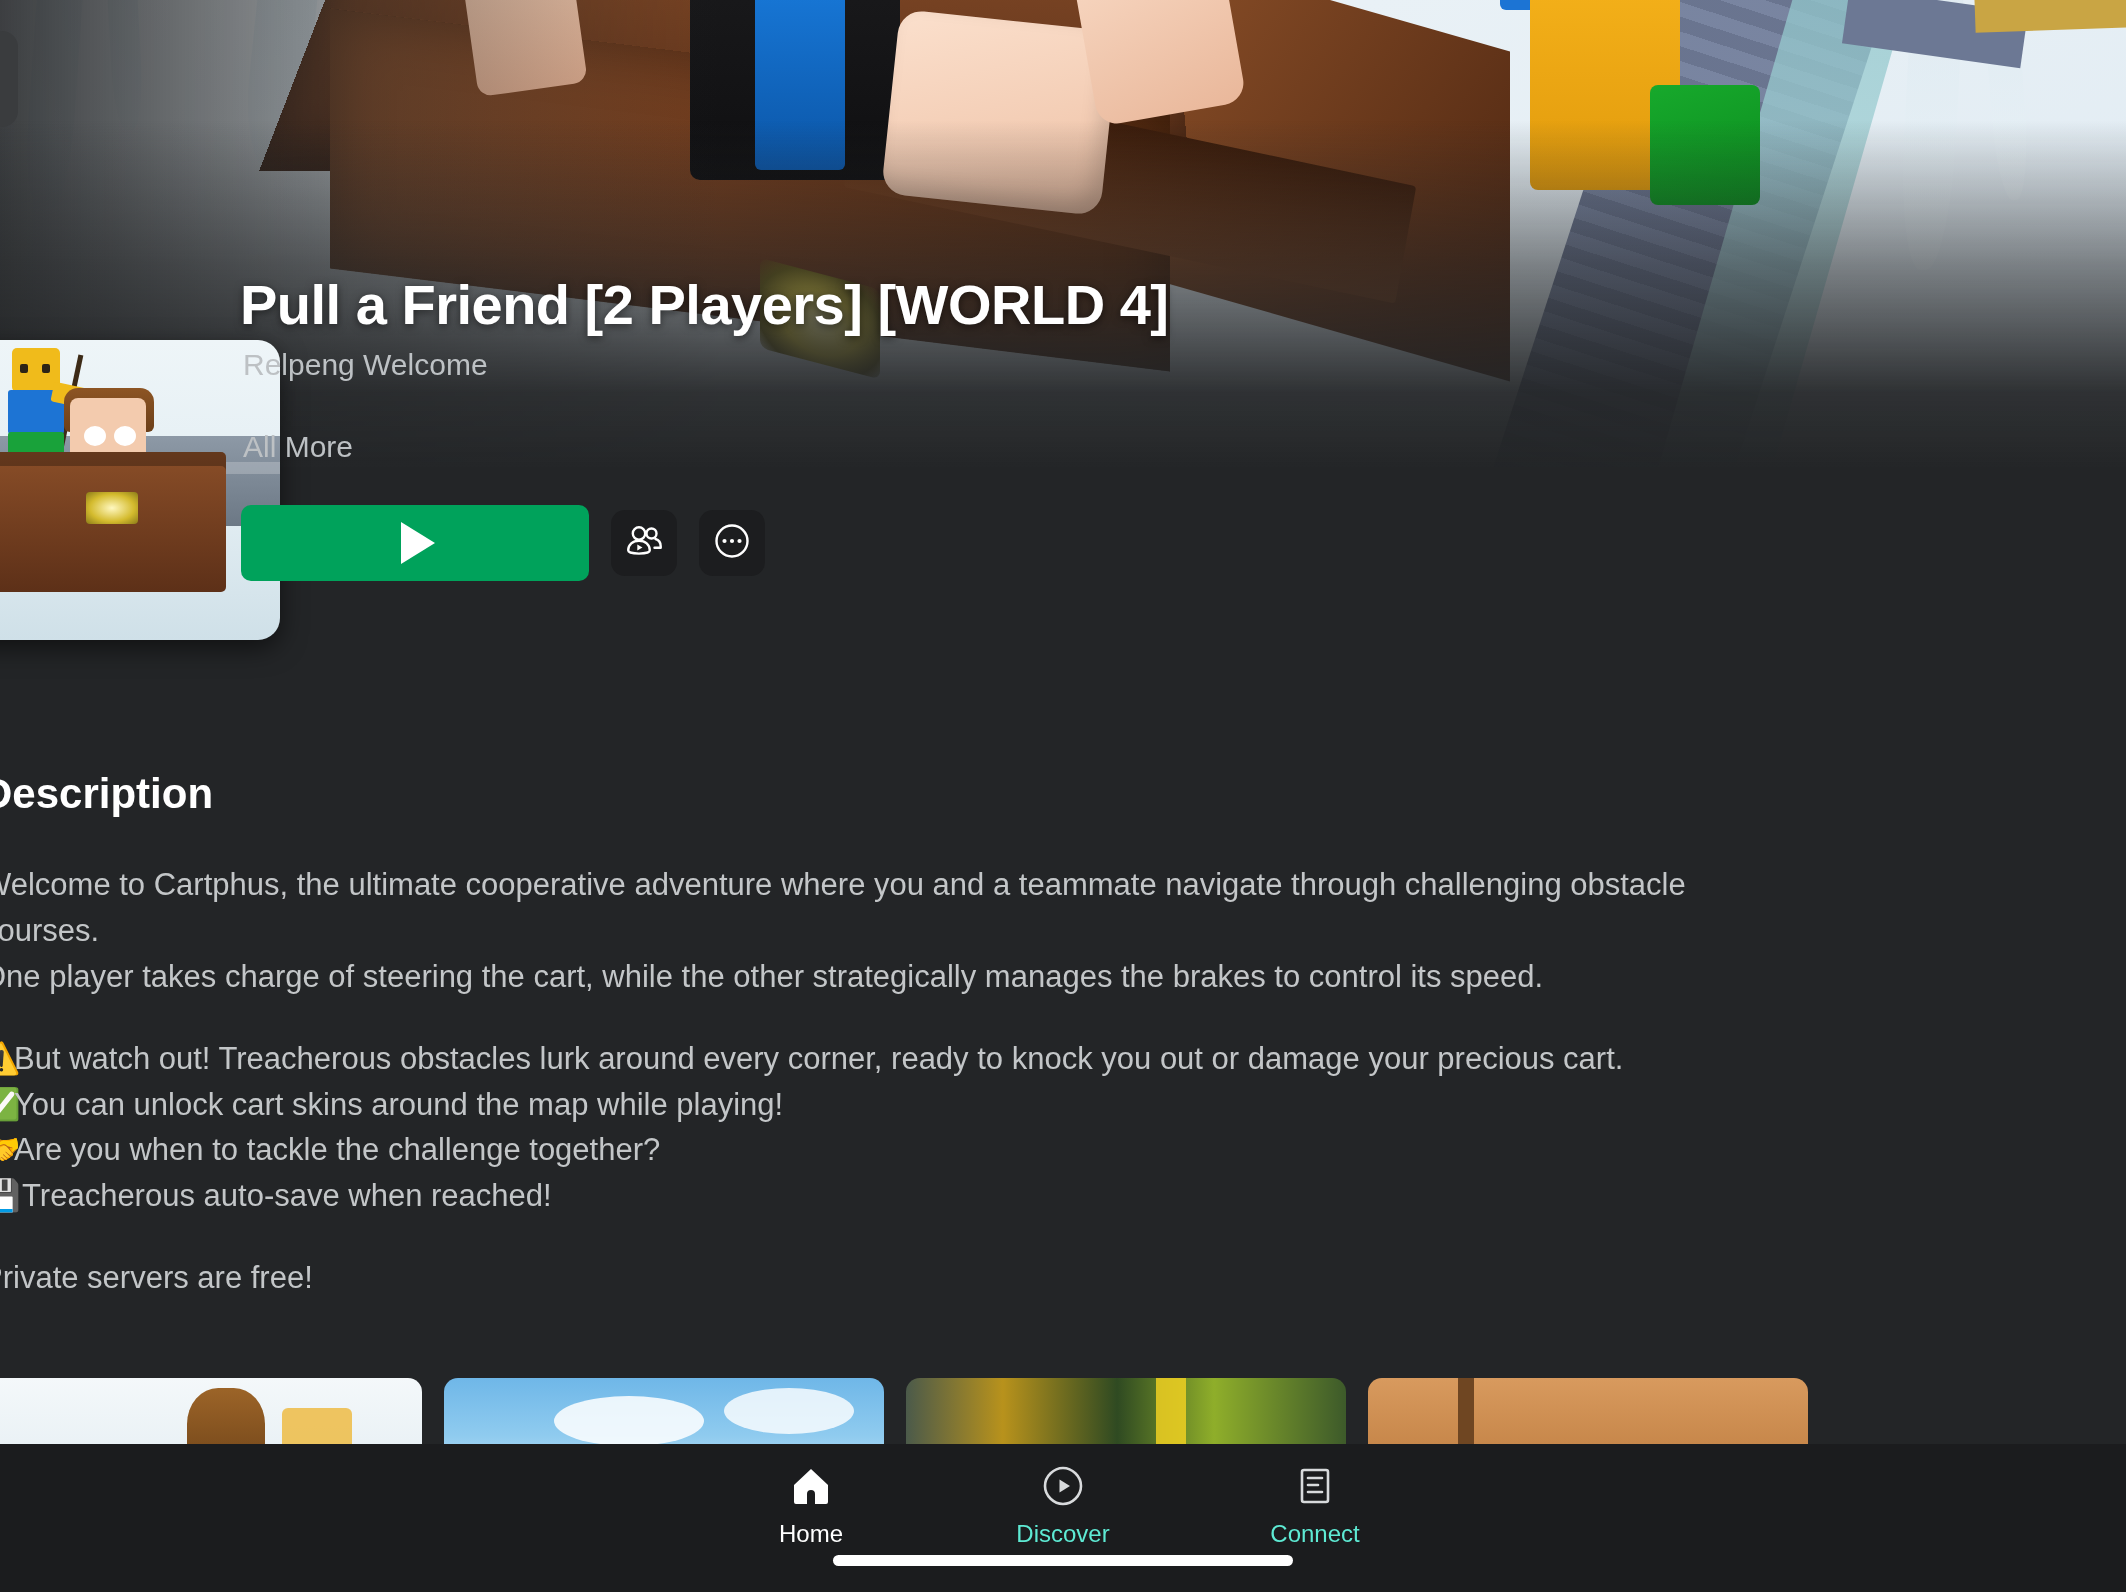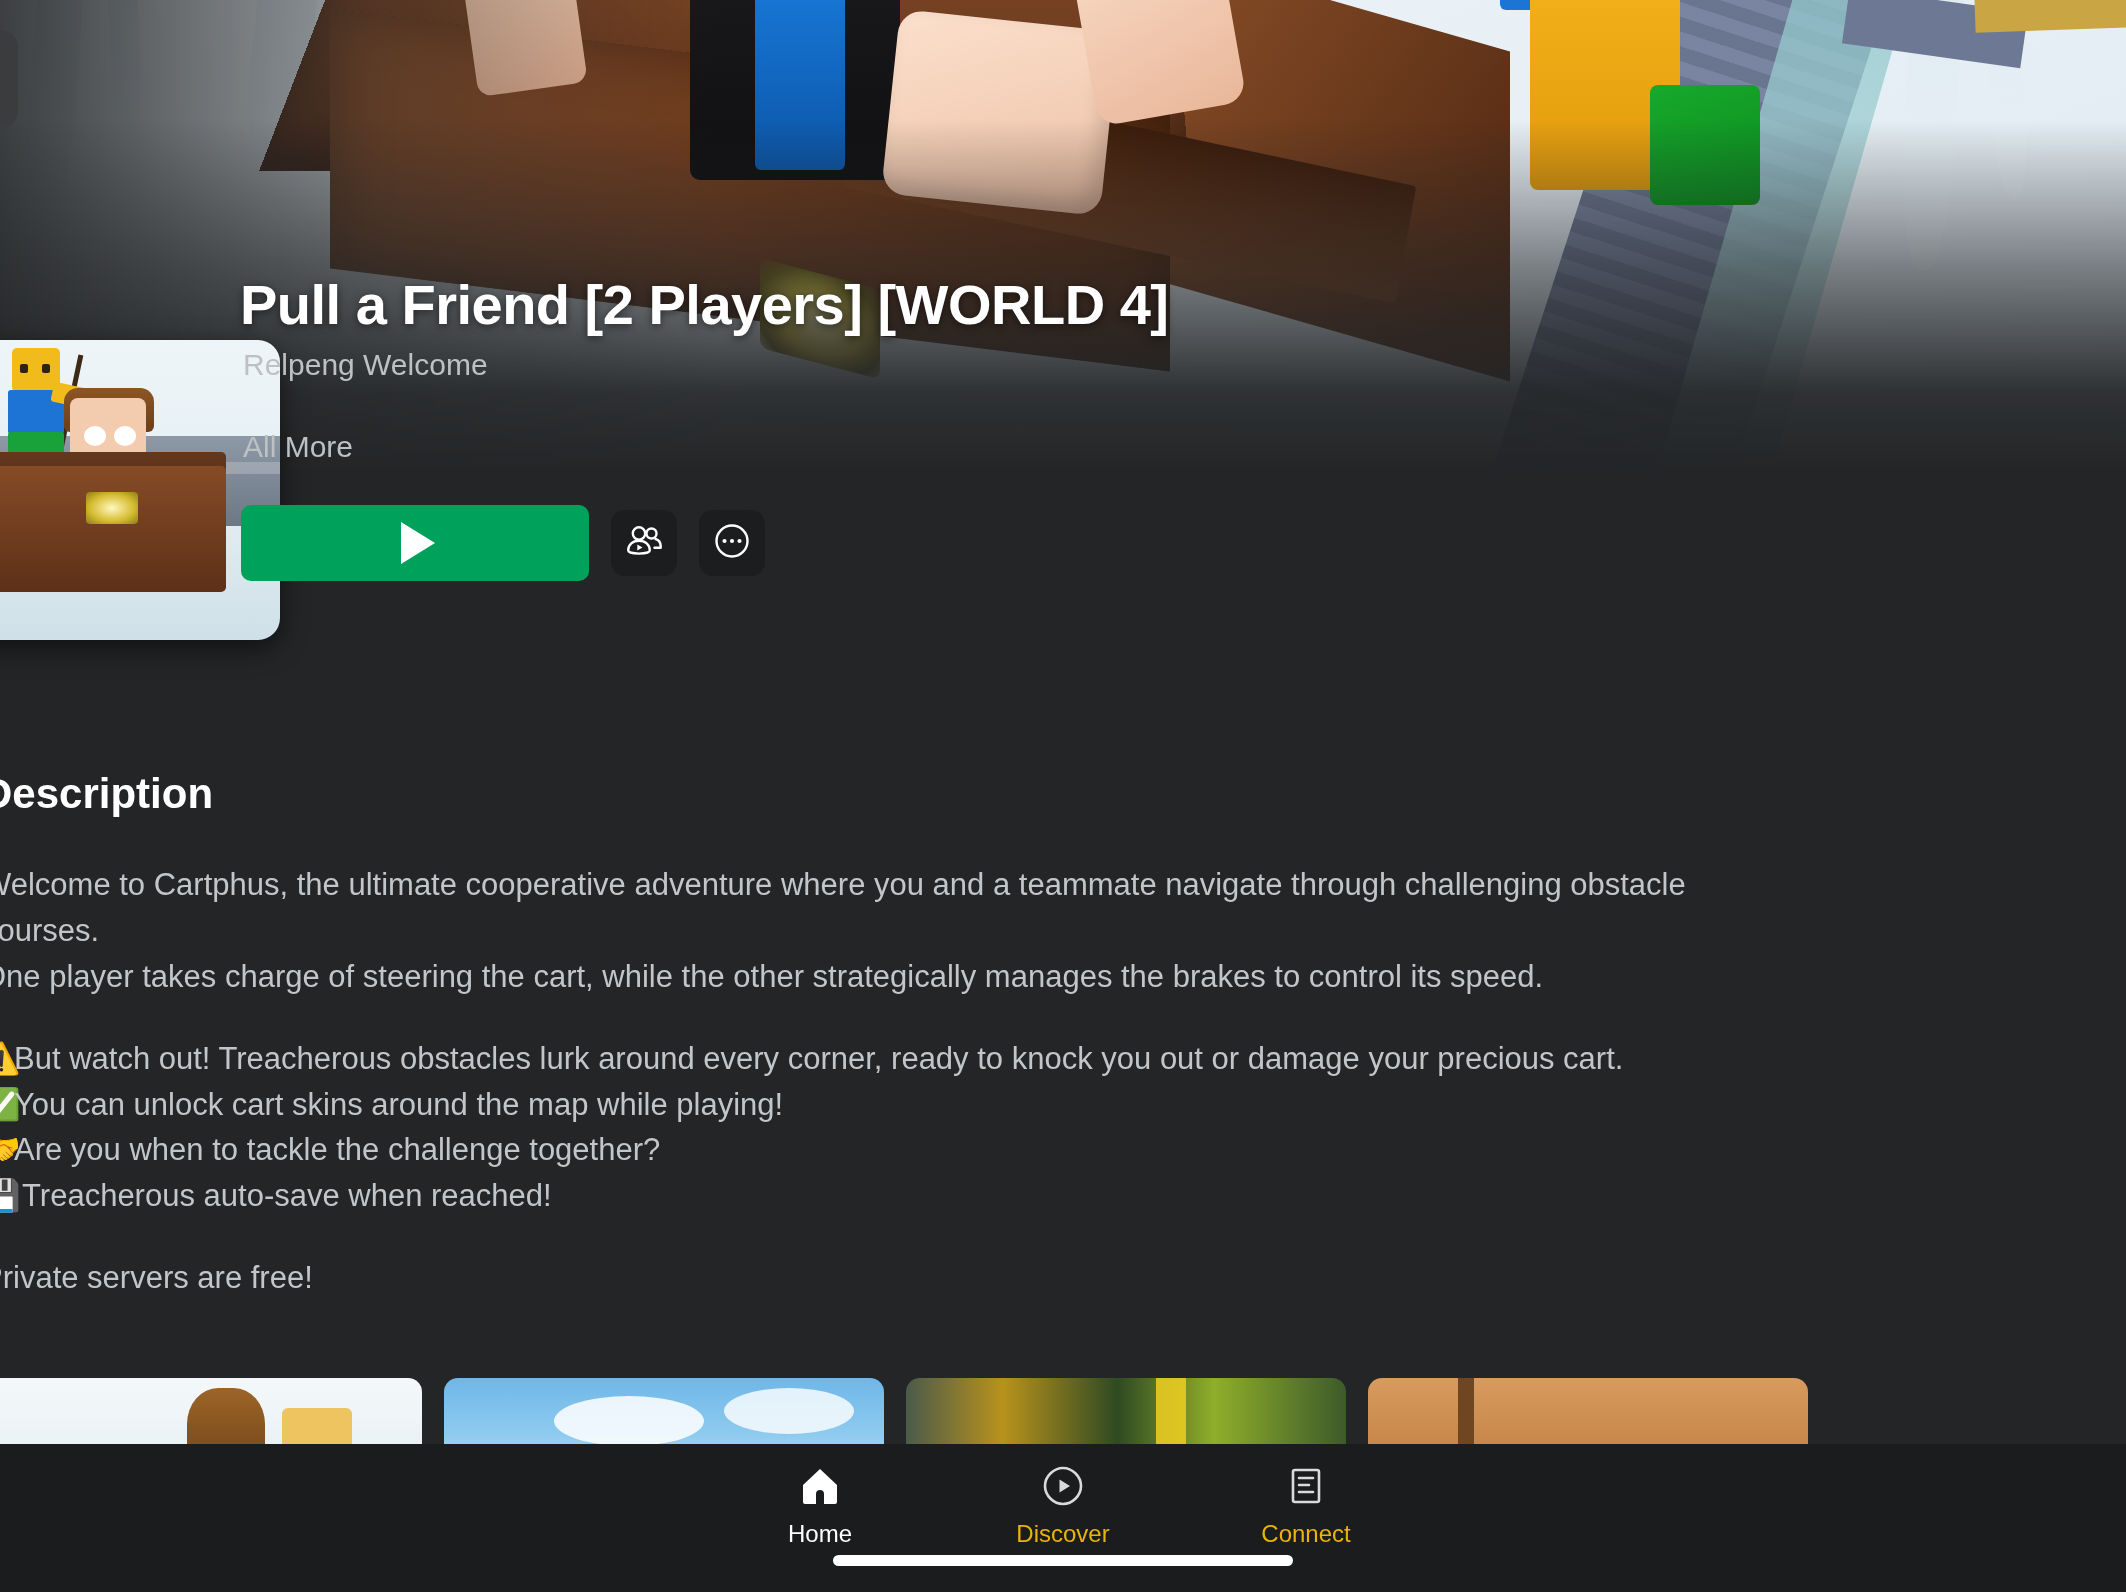--- a/index.html
+++ b/index.html
@@ -189,25 +189,25 @@
   .t2:after {content:"";position:absolute;left:280px;top:10px;width:130px;height:46px;background:rgba(255,255,255,.8);border-radius:50%;}
   .t3 { background:linear-gradient(90deg,#4b5a4a 0%, #b8921c 22%, #2f4a22 48%, #8fae2a 70%, #3d5a2a 100%); }
   .t3:before{content:"";position:absolute;left:250px;top:0;width:30px;height:96px;background:#f0d022;opacity:.85;}
   .t4 { background:linear-gradient(180deg,#d89a5e,#c07f42); }
   .t4:before{content:"";position:absolute;left:90px;top:0;width:16px;height:96px;background:#6f4622;}
 
   
   .botnav {
     position:absolute; left:0; bottom:0; width:2126px; height:148px;
     background:#1b1c1e; display:flex; align-items:flex-start; justify-content:center;
-    padding-top:16px; gap:3px;
+    padding-top:16px; gap:12px;
   }
   .nav-item { width:240px; display:flex; flex-direction:column; align-items:center; gap:8px; cursor:pointer; }
   .nav-ico { height:52px; display:flex; align-items:center; justify-content:center; }
-  .nav-label { font-size:24px; color:#eab308; }
+  .nav-label { font-size:24px; color:#5eead4; }
   .nav-item.active .nav-label { color:#ffffff; }
   .avatar-circ {
     width:50px; height:50px; border-radius:50%; background:#4a4b4d;
     position:relative; overflow:hidden;
   }
   .av-hat { position:absolute; left:12px; top:8px; width:26px; height:6px; background:#e8e8e8; border-radius:2px;}
   .av-head{ position:absolute; left:17px; top:11px; width:16px; height:15px; background:#1d1d1f; border-radius:3px;}
   .av-body{ position:absolute; left:14px; top:26px; width:22px; height:22px; background:#f0f0f0; border-radius:3px;}
   .av-arm1{ position:absolute; left:6px;  top:25px; width:12px; height:5px; background:#ededed; transform:rotate(25deg);}
   .av-arm2{ position:absolute; left:32px; top:25px; width:12px; height:5px; background:#ededed; transform:rotate(-25deg);}

